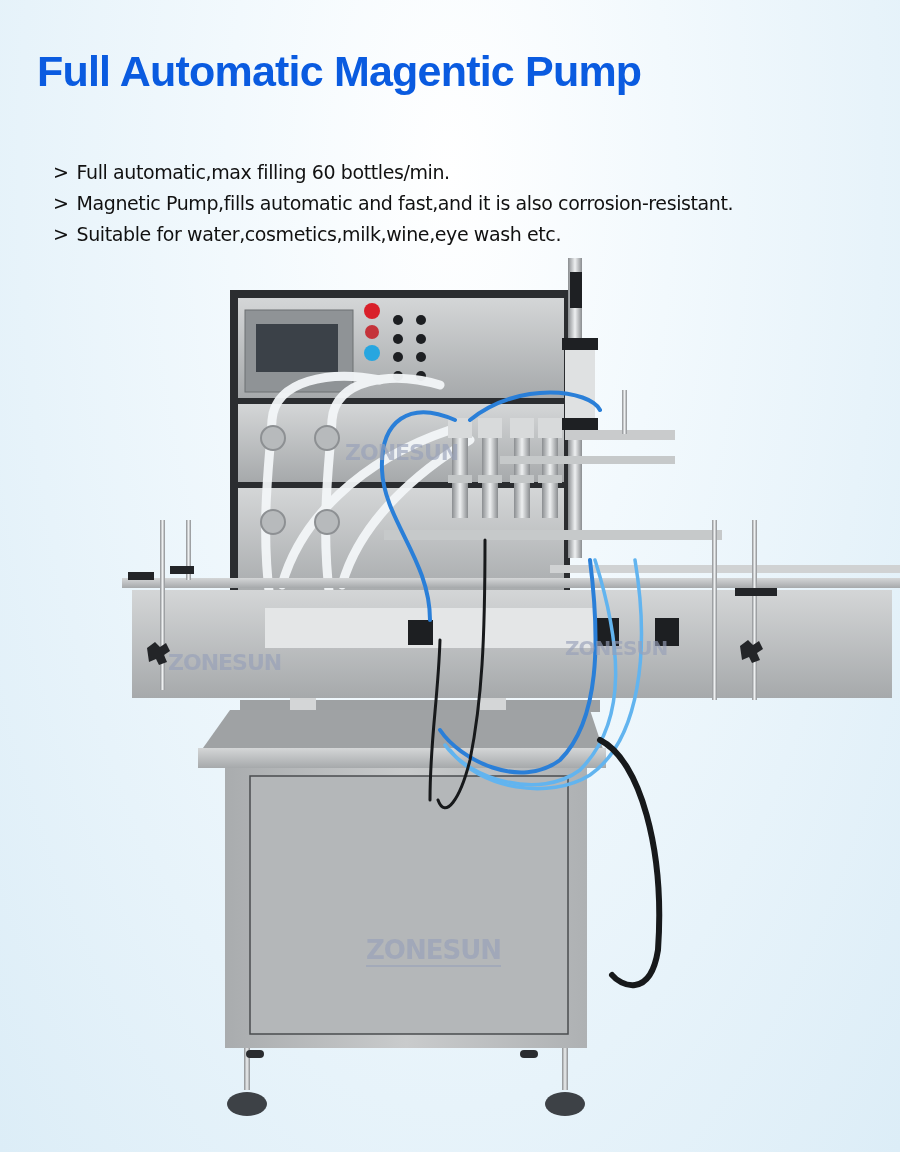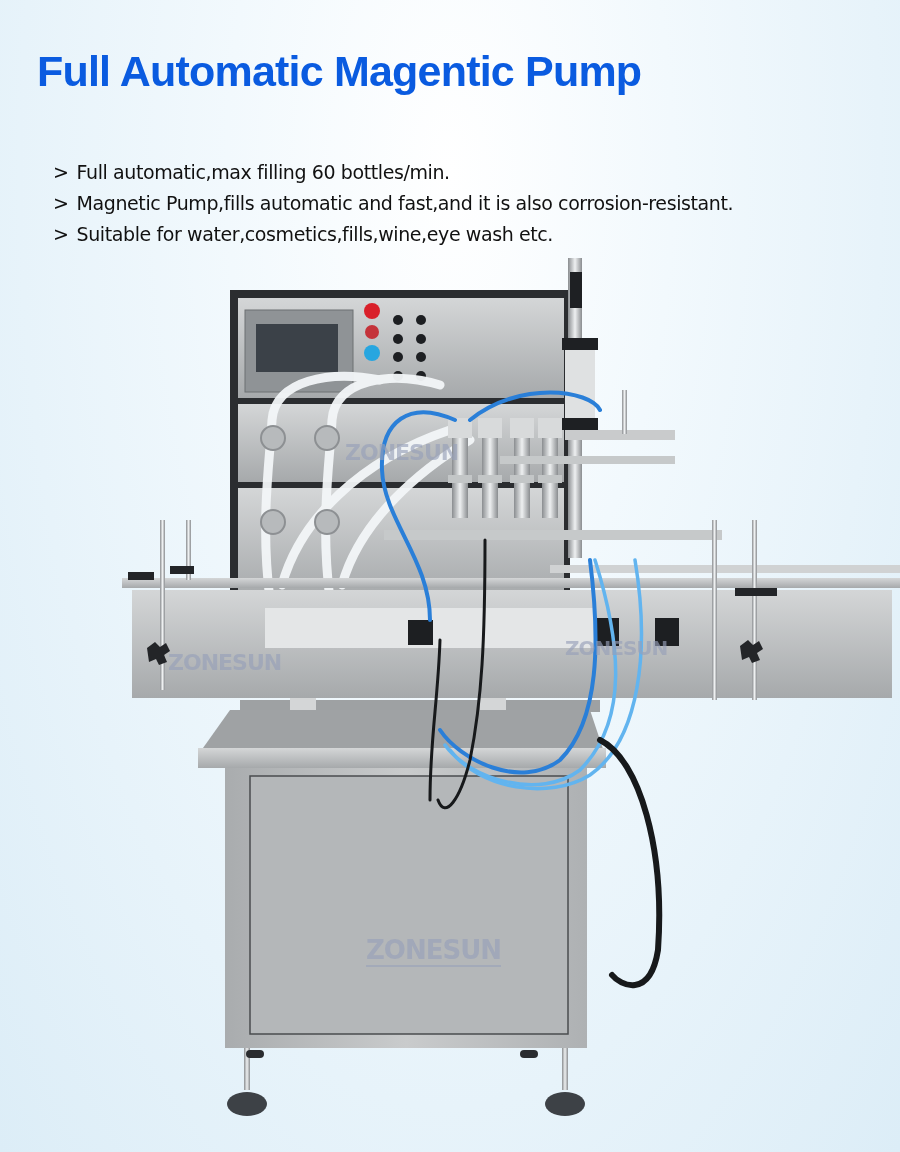--- a/index.html
+++ b/index.html
@@ -29,21 +29,21 @@
 </head>
 <body>
 
 <h1 class="title">
   <span>Full Automatic Magentic Pump</span>
 </h1>
 
 <ul class="bullets">
   <li><span class="chev">&gt;</span><span>Full automatic,max filling 60 bottles/min.</span></li>
   <li><span class="chev">&gt;</span><span>Magnetic Pump,fills automatic and fast,and it is also corrosion-resistant.</span></li>
-  <li><span class="chev">&gt;</span><span>Suitable for water,cosmetics,fills,wine,eye wash etc.</span></li>
+  <li><span class="chev">&gt;</span><span>Suitable for water,cosmetics,milk,wine,eye wash etc.</span></li>
 </ul>
 
 <svg class="machine" viewBox="0 0 900 1152" xmlns="http://www.w3.org/2000/svg">
   <defs>
     <linearGradient id="steel" x1="0" y1="0" x2="1" y2="0">
       <stop offset="0" stop-color="#a9acae"></stop>
         <stop offset="0.5" stop-color="#c9cbcc"></stop>
         <stop offset="1" stop-color="#aeb1b3"></stop>
     </linearGradient>
     <linearGradient id="steelV" x1="0" y1="0" x2="0" y2="1">

